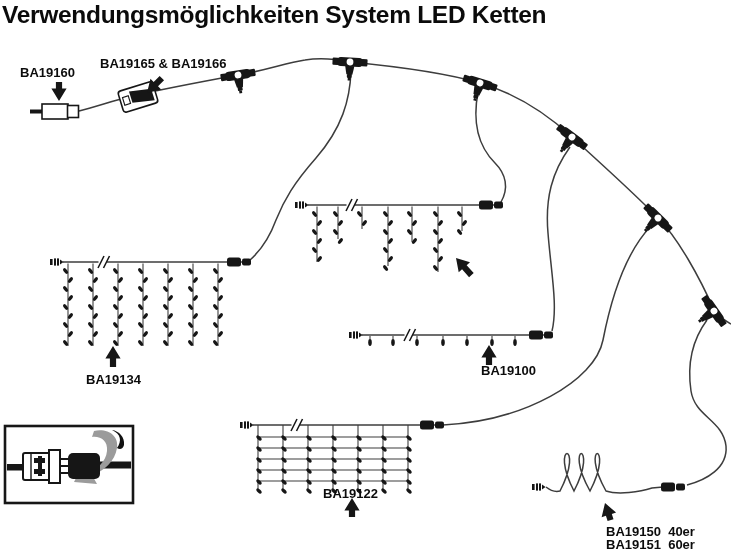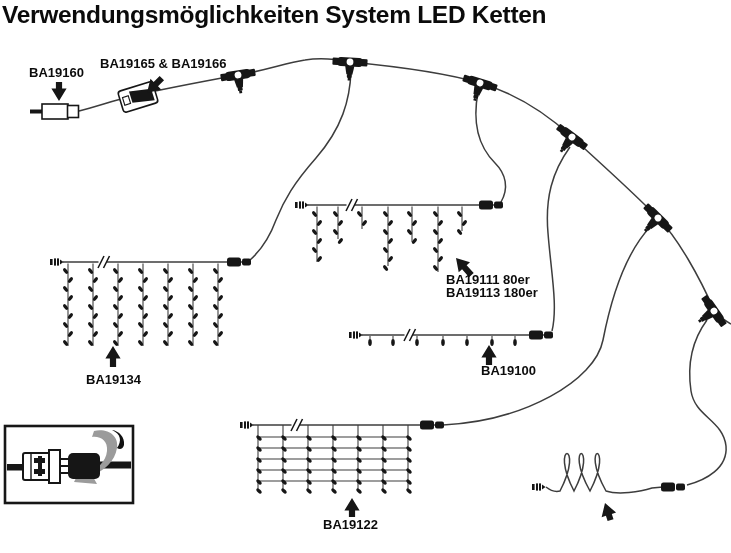--- a/index.html
+++ b/index.html
@@ -363,26 +363,26 @@
         <polygon points="0,0 7.6,12.5 3.1,12.5 3.1,21 -3.1,21 -3.1,12.5 -7.6,12.5" fill="#161616" transform="translate(113,346) rotate(0)"></polygon>
         <polygon points="0,0 7.6,12.5 3.1,12.5 3.1,23 -3.1,23 -3.1,12.5 -7.6,12.5" fill="#161616" transform="translate(456,258) rotate(-42)"></polygon>
         <polygon points="0,0 7.6,12.5 3.1,12.5 3.1,20 -3.1,20 -3.1,12.5 -7.6,12.5" fill="#161616" transform="translate(489,345) rotate(0)"></polygon>
         <polygon points="0,0 7.6,12.5 3.1,12.5 3.1,19 -3.1,19 -3.1,12.5 -7.6,12.5" fill="#161616" transform="translate(352,498) rotate(0)"></polygon>
         <polygon points="0,0 7.6,12.5 3.1,12.5 3.1,18 -3.1,18 -3.1,12.5 -7.6,12.5" fill="#161616" transform="translate(605,503) rotate(-18)"></polygon>
       </g>
   </svg>
 
   <h1 class="title">Verwendungsmöglichkeiten System LED Ketten</h1>
 
-  <div class="lbl" style="left:29px;top:67px">BA19160</div>
+  <div class="lbl" style="left:20px;top:67px">BA19160</div>
   <div class="lbl" style="left:100px;top:58px">BA19165 &amp; BA19166</div>
 
-  <div style="position:absolute;left:446px;top:274px">
-    <div class="lbl" style="position:static">BA19111 80er</div>
-    <div class="lbl" style="position:static">BA19113 180er</div>
-  </div>
 
   <div class="lbl" style="left:86px;top:374px">BA19134</div>
   <div class="lbl" style="left:481px;top:365px">BA19100</div>
-  <div class="lbl" style="left:323px;top:519px">BA19122</div>
-
+  <div class="lbl" style="left:323px;top:488px">BA19122</div>
+
+  <div style="position:absolute;left:606px;top:526px">
+    <div class="lbl" style="position:static">BA19150  40er</div>
+    <div class="lbl" style="position:static">BA19151  60er</div>
+  </div>
 
 </div>
 
 </body></html>

